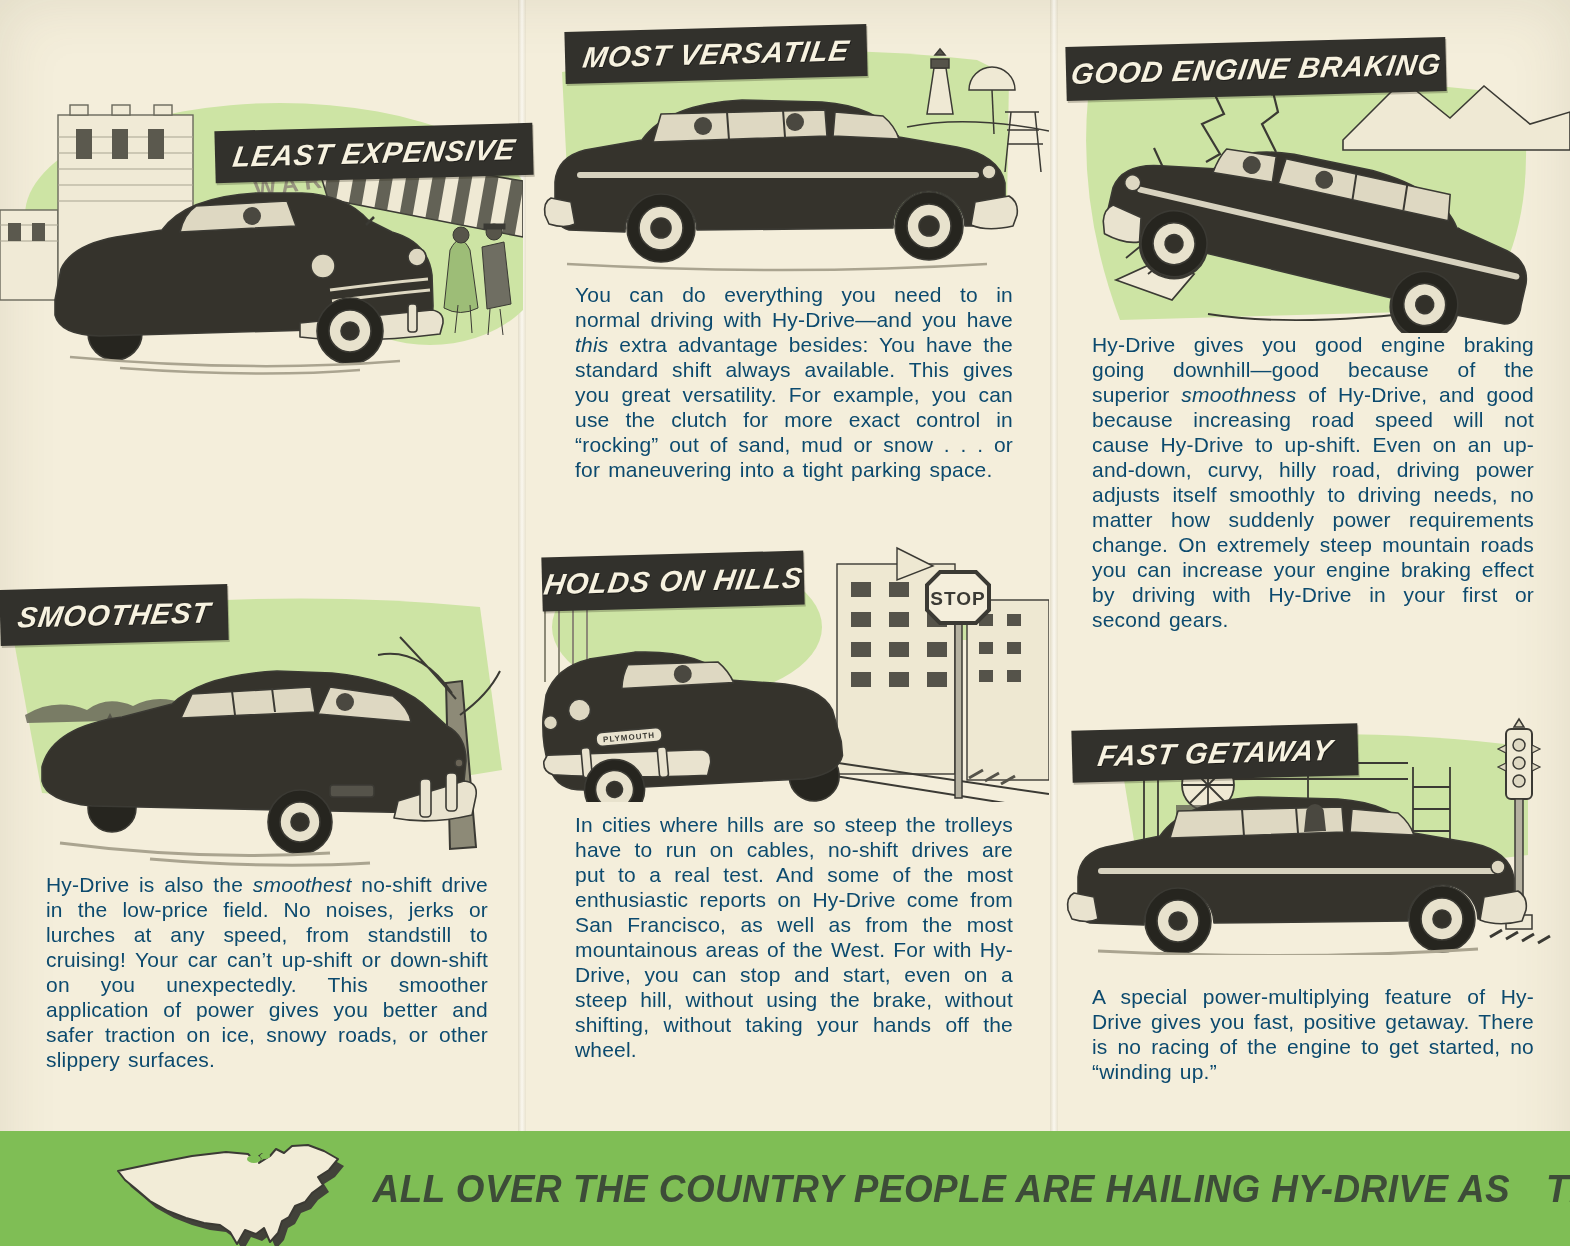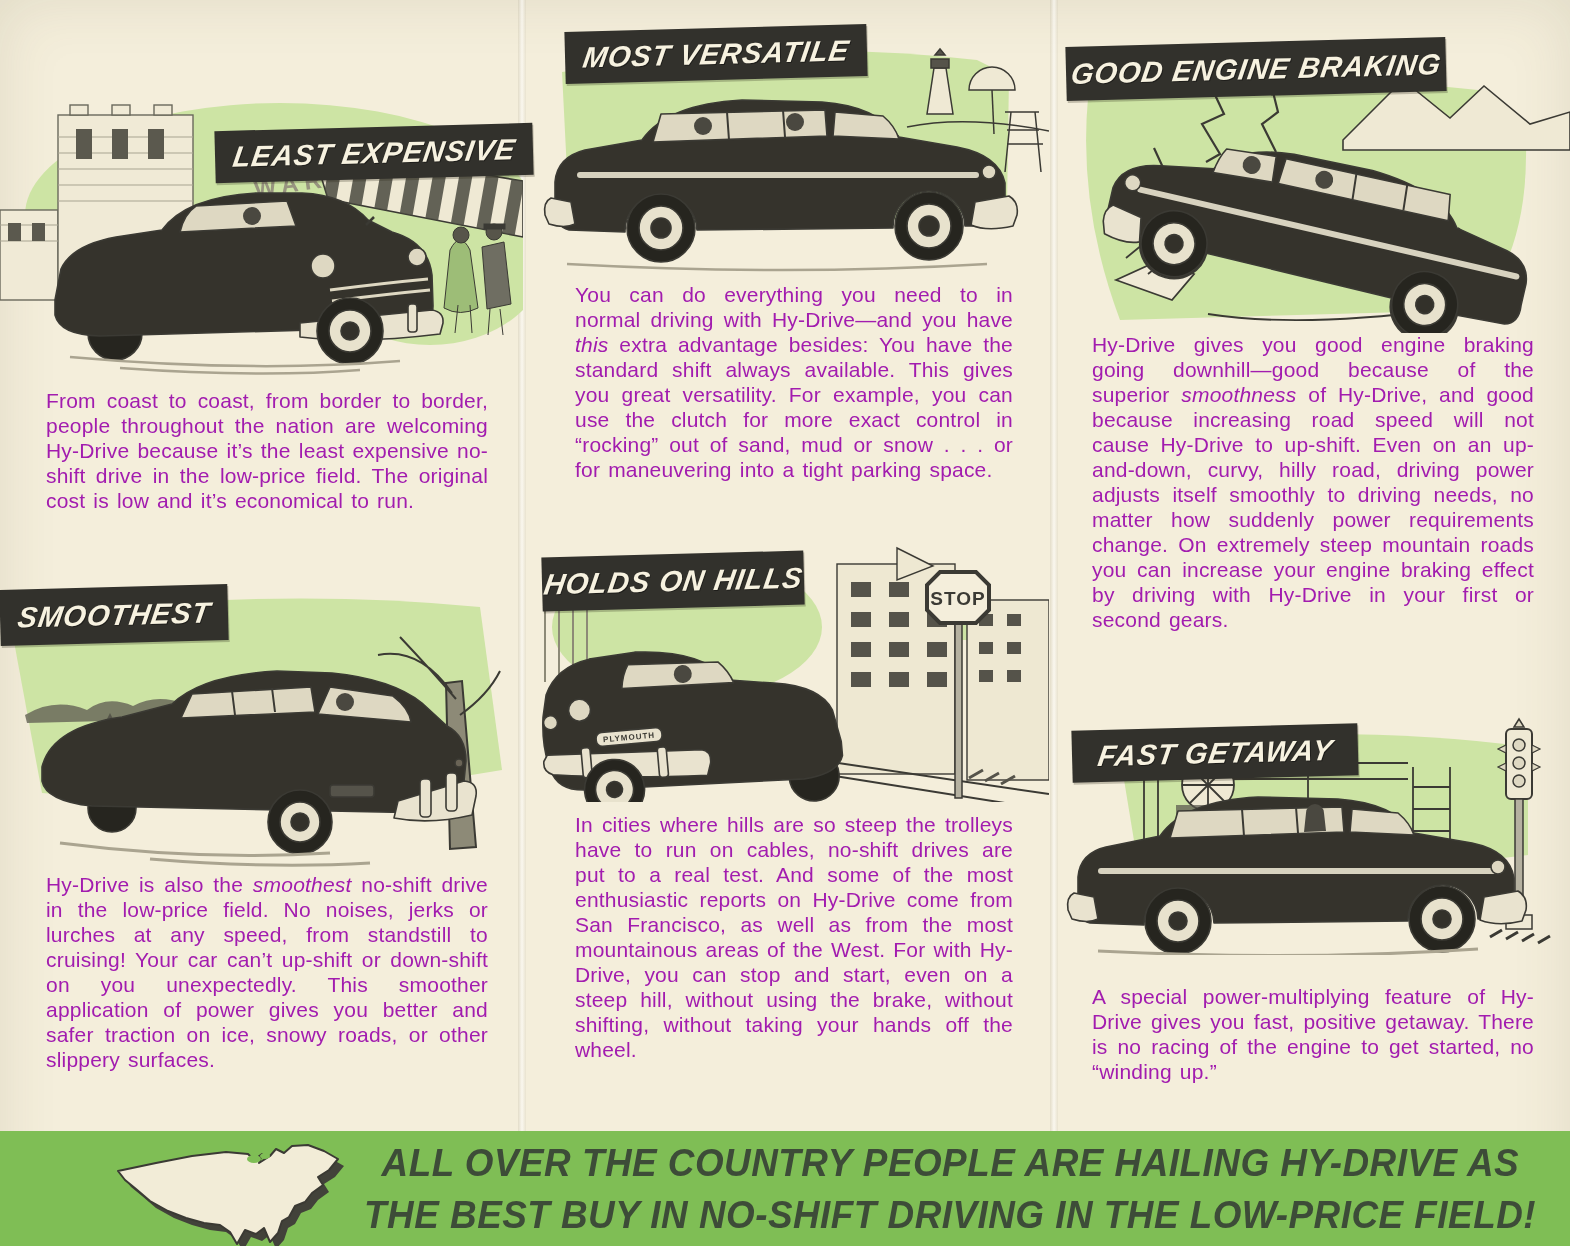--- a/index.html
+++ b/index.html
@@ -19,31 +19,31 @@
     display:flex;align-items:center;justify-content:center;
     transform:rotate(-1.5deg);
     box-shadow:1px 2px 0 rgba(40,35,20,.25);
   }
   .hdr span{
     font-weight:bold;font-style:italic;font-size:29px;letter-spacing:1px;
     transform:skewX(-10deg);white-space:nowrap;
     text-shadow:1px 1px 0 rgba(0,0,0,.4);
   }
   .para{
-    position:absolute;color:#a21caf;font-size:21px;line-height:25px;
+    position:absolute;color:#0c4a6e;font-size:21px;line-height:25px;
     text-align:justify;letter-spacing:.2px;word-spacing:2px;
   }
   .para span.it{font-style:italic;}
   .banner{
     position:absolute;left:0;right:0;bottom:0;height:115px;background:#7fbe55;
   }
   .banner-map{position:absolute;left:108px;top:8px;width:250px;height:102px;}
   .banner-text{
     position:absolute;left:355px;right:25px;top:6px;bottom:4px;
-    display:flex;flex-direction:column;justify-content:space-around;align-items:center;
+    display:flex;flex-direction:row;justify-content:space-around;align-items:center;
     color:#3d4c38;font-weight:bold;font-style:italic;font-size:38px;
     letter-spacing:.5px;white-space:nowrap;
   }
   .banner-text .line{transform:scaleX(.97);}
 </style>
 </head>
 <body>
 
 <div class="page">
 
@@ -114,21 +114,20 @@
         <circle cx="350" cy="246" r="21" fill="#e8e2cd"></circle>
         <circle cx="350" cy="246" r="9" fill="#33312a"></circle>
         <path d="M366,140 l8,-8" stroke-width="2.5"></path>
       </g>
       <path d="M70,272 q180,16 330,4 M120,283 q140,10 240,2" stroke="#aaa490" stroke-width="2.5" fill="none"></path>
     </svg>
     <div class="hdr" style="left:215px;top:42px;width:318px;height:52px;">
       <span>LEAST EXPENSIVE</span>
     </div>
   </div>
-  <div class="para" style="left:46px;top:388px;width:442px;"><span>From coast to coast, from border to border, people throughout the nation are welcoming Hy-Drive because it’s the least expensive no-shift drive in the low-price field. The original cost is low and it’s economical to run.</span></div>
 
   <div class="illus" style="left:0;top:575px;width:523px;height:300px;">
     <svg viewBox="0 0 523 300">
       <path d="M10,45 Q250,10 480,32 L502,195 Q250,238 42,218 Z" fill="#cde4a4"></path>
       <path d="M25,140 q30,-18 62,-5 q20,-15 46,-4 q24,-13 52,-2 q26,-11 52,-2 q30,-10 56,0 q30,-9 52,3 l2,10 l-320,8 Z" fill="#6a6a5a" opacity=".85"></path>
       <path d="M100,158 l10,-20 l10,20 Z M118,160 l9,-17 l9,17 Z" fill="#56554a"></path>
 
       <g stroke="#3b3a34" stroke-width="2" fill="none">
         <path d="M446,108 L462,106 L476,272 L450,274 Z" fill="#8d8a77"></path>
         <path d="M452,118 Q420,72 378,80 M456,124 Q432,96 400,62 M460,140 Q488,120 500,96"></path>

